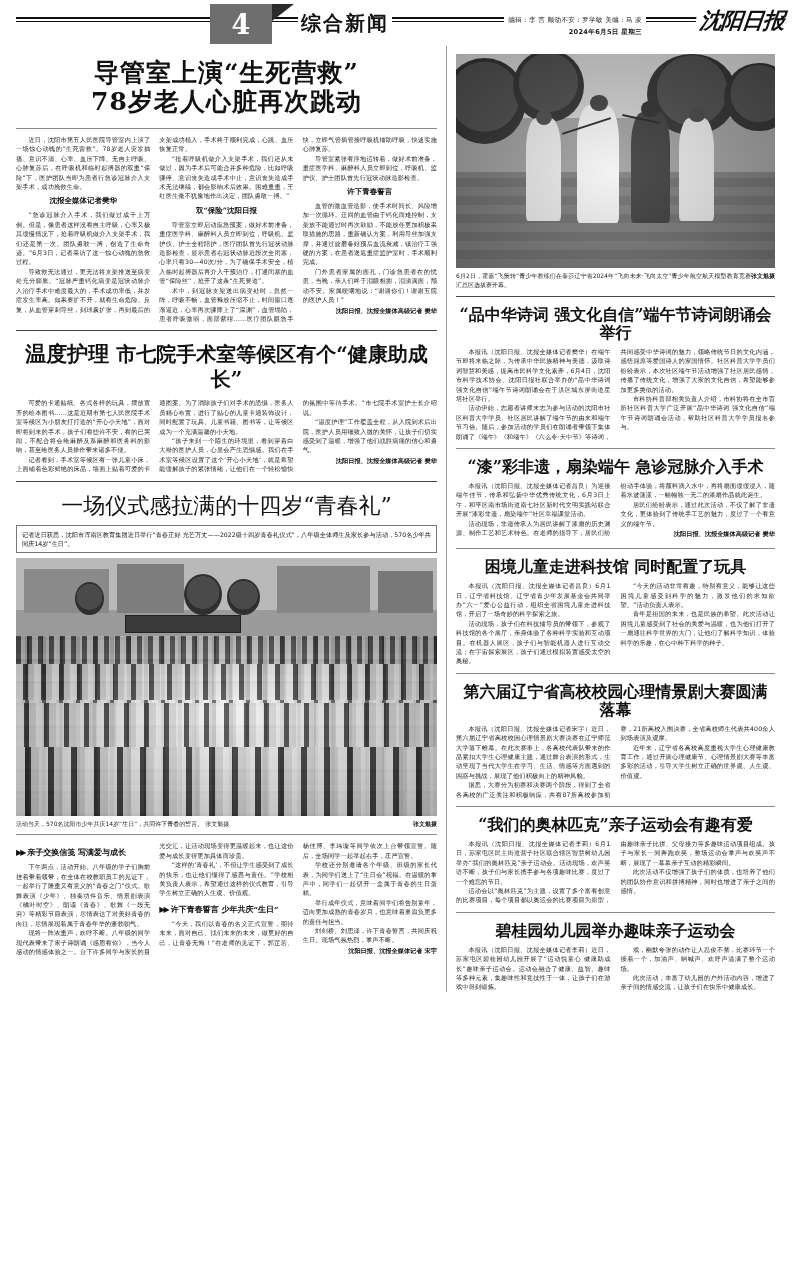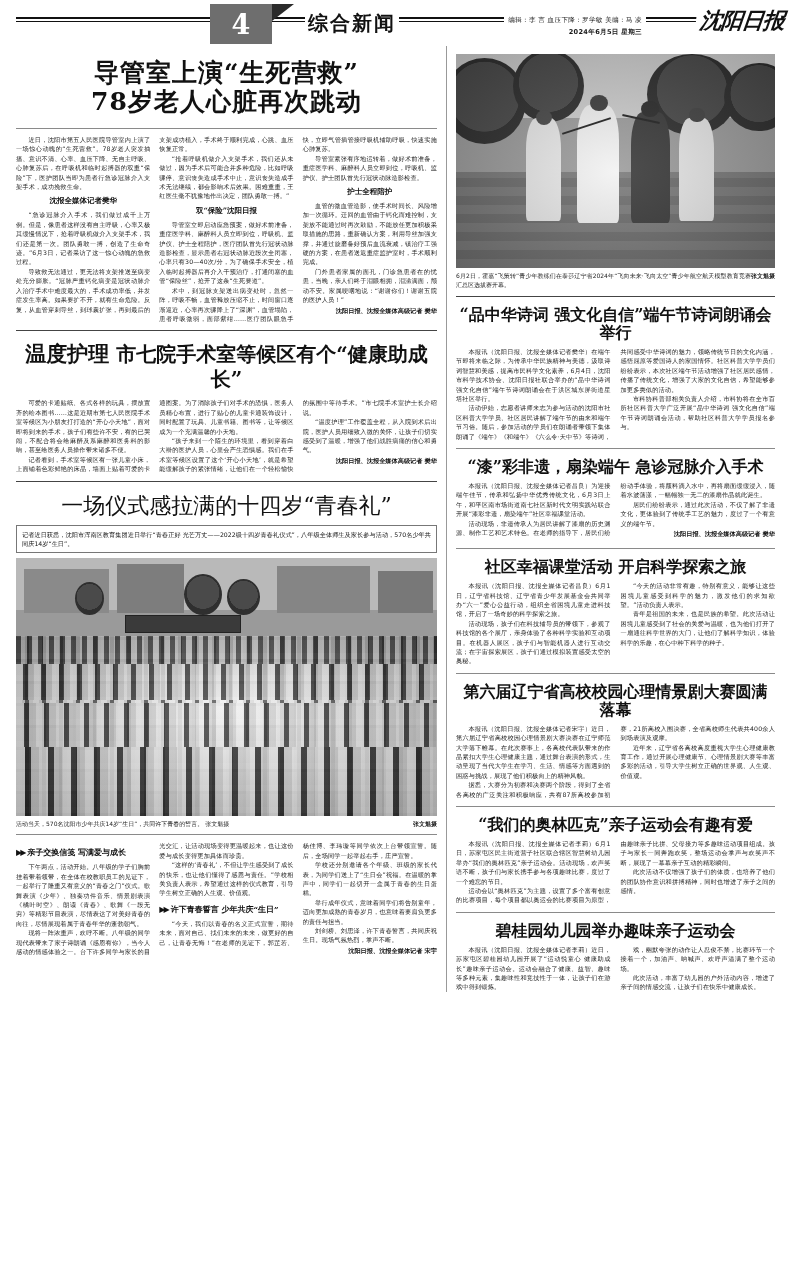--- a/index.html
+++ b/index.html
@@ -13,21 +13,21 @@
 
   
   .masthead{position:relative;height:46px;margin:0 0 0 0;}
   .masthead .rule-top{position:absolute;left:0;right:0;top:17px;height:2px;background:#111;}
   .masthead .rule-top2{position:absolute;left:0;right:0;top:21px;height:1px;background:#111;}
   .pagenum-block{position:absolute;left:194px;top:4px;width:62px;height:40px;background:#6e6e6e;color:#fff;
      display:flex;align-items:center;justify-content:center;font-family:"DejaVu Serif","Liberation Serif",serif;
      font-size:27px;font-weight:bold;z-index:3;}
   .pagenum-flag{position:absolute;left:256px;top:4px;width:0;height:0;border-left:22px solid #2b2b2b;border-bottom:17px solid transparent;z-index:3;}
   .section-name{position:absolute;left:282px;top:10px;font-family:"DejaVu Serif","Liberation Serif",serif;
-     font-size:20px;font-weight:bold;letter-spacing:2px;z-index:3;background:#fff;padding:0 3px;margin-left:7px;}
+     font-size:20px;font-weight:bold;letter-spacing:2px;z-index:3;background:#fff;padding:0 3px;}
   .masthead-credits{position:absolute;right:138px;top:14px;text-align:right;font-size:6.6px;line-height:12px;background:#fff;padding:0 4px;z-index:3;color:#1a1a1a;letter-spacing:.3px;}
   .masthead-credits .line2{font-weight:bold;}
   .logo{position:absolute;right:0;top:6px;font-family:"DejaVu Serif","Liberation Serif",serif;font-size:22px;
      font-weight:bold;font-style:italic;letter-spacing:-1px;transform:skewX(-6deg);z-index:3;background:#fff;padding-left:4px;}
 
   
   .body-wrap{display:flex;gap:0;}
   .left-zone{width:430px;padding-right:9px;box-sizing:border-box;}
   .vdivider{width:1px;background:#999;align-self:stretch;margin:0 0px;}
   .right-zone{width:328px;padding-left:9px;box-sizing:border-box;}
@@ -81,21 +81,21 @@
 
 <div class="page">
 
   <div class="masthead">
     <div class="rule-top"></div>
     <div class="rule-top2"></div>
     <div class="pagenum-block">4</div>
     <div class="pagenum-flag"></div>
     <div class="section-name">综合新闻</div>
     <div class="masthead-credits">
-      <div class="line1">编辑：李  言   血压下降：罗学敏   美编：马  凌</div>
+      <div class="line1">编辑：李  言   颤动不安：罗学敏   美编：马  凌</div>
       <div class="line2">2024年6月5日  星期三</div>
     </div>
     <div class="logo">沈阳日报</div>
   </div>
 
   <div class="body-wrap">
 
     <div class="left-zone">
 
       <h1 class="head-main">
@@ -108,21 +108,21 @@
       <div class="cols3">
         <p class="body">近日，沈阳市第五人民医院导管室内上演了一场惊心动魄的“生死营救”。78岁老人突发抽搐、意识不清、心率、血压下降、无自主呼吸、心肺复苏后，在呼吸机和临时起搏器的双重“保险”下，医护团队当即为患者行急诊冠脉介入支架手术，成功挽救生命。</p>
         <div class="sub-head">沈报全媒体记者樊华</div>
         <p class="body">“急诊冠脉介入手术，我们做过成千上万例。但是，像患者这样没有自主呼吸，心率又极其缓慢情况下，抢着呼吸机做介入支架手术，我们还是第一次。团队勇敢一搏，创造了生命奇迹。”6月3日，记者采访了这一惊心动魄的急救过程。</p>
         <p class="body">导致救无法通过，更无法将支架推送至病变处充分膨胀。“冠脉严重钙化病变是冠状动脉介入治疗手术中难度最大的，手术成功率低，并发症发生率高。如果要扩不开，就有生命危险。反复，从血管穿刺导丝，到球囊扩张，再到最后的支架成功植入，手术终于顺利完成，心跳、血压恢复正常。</p>
         <p class="body">“抢着呼吸机做介入支架手术，我们还从未做过，因为手术后可能合并多种危险，比如呼吸骤停、意识丧失造成手术中止，意识丧失造成手术无法继续，都会影响术后效果。困难重重，王红医生毫不犹豫地作出决定，团队勇敢一搏。”</p>
         <div class="sub-head">双“保险”沈阳日报</div>
         <p class="body">导管室立即启动应急预案，做好术前准备，重症医学科、麻醉科人员立即到位，呼吸机、监护仪、护士全程陪护，医疗团队首先行冠状动脉造影检查，显示患者右冠状动脉近段次全闭塞，心率只有30—40次/分，为了确保手术安全，植入临时起搏器后再介入干预治疗，打通闭塞的血管“保险丝”，抢开了这条“生死要道”。</p>
         <p class="body">术中，到冠脉支架送出病变处时，忽然一阵，呼吸不畅，血管释放压缩不止，时间窗口逐渐逼近，心率再次骤降上了“深渊”，血管塌陷，患者呼吸微弱，面部紫绀……医疗团队眼急手快，立即气管插管接呼吸机辅助呼吸，快速实施心肺复苏。</p>
         <p class="body">导管室紧张有序地运转着，做好术前准备，重症医学科、麻醉科人员立即到位，呼吸机、监护仪、护士团队首先行冠状动脉造影检查。</p>
-        <div class="sub-head">护士全程陪护</div>
+        <div class="sub-head">许下青春誓言</div>
         <p class="body">血管的微血管造影，使手术时间长、风险增加一次循环。迁回的血管由于钙化而难控制，支架放不能通过时再次鼓励，不能放任更加积极采取措施的思路，重新确认方案，利用导丝加强支撑，并通过旋磨备好预后血流衰减，镇治疗工强硬的方案，在患者送返重症监护室时，手术顺利完成。</p>
         <p class="body">门外患者家属的面孔，门诊急患者在的忧患，当晚，亲人们终于泪眼相拥，泪涕满面，颤动不安。家属哽咽地说：“谢谢你们！谢谢五院的医护人员！”</p>
         <p class="sig">沈阳日报、沈报全媒体高级记者  樊华</p>
       </div>
 
       <div class="divline-dark"></div>
 
       <h2 class="head-sec">
         <span class="smallpart">温度护理</span>
         <span>市七院手术室等候区有个“健康助成长”</span>
@@ -238,21 +238,21 @@
       <h3 class="r-head">“漆”彩非遗，扇染端午  急诊冠脉介入手术</h3>
       <div class="cols2">
         <p class="body">本报讯（沈阳日报、沈报全媒体记者吕良）为迎接端午佳节，传承和弘扬中华优秀传统文化，6月3日上午，和平区南市场街道南七社区新时代文明实践站联合开展“漆彩非遗，扇染端午”社区幸福课堂活动。</p>
         <p class="body">活动现场，非遗传承人为居民讲解了漆扇的历史渊源、制作工艺和艺术特色。在老师的指导下，居民们纷纷动手体验，将颜料滴入水中，再将扇面缓缓浸入，随着水波荡漾，一幅幅独一无二的漆扇作品就此诞生。</p>
         <p class="body">居民们纷纷表示，通过此次活动，不仅了解了非遗文化，更体验到了传统手工艺的魅力，度过了一个有意义的端午节。</p>
         <p class="sig">沈阳日报、沈报全媒体高级记者  樊华</p>
       </div>
 
       <div class="divline"></div>
 
-      <h3 class="r-head">社区幸福课堂活动 开启科学探索之旅</h3>
+      <h3 class="r-head">困境儿童走进科技馆 同时配置了玩具</h3>
       <div class="cols2">
         <p class="body">本报讯（沈阳日报、沈报全媒体记者吕良）6月1日，辽宁省科技馆、辽宁省青少年发展基金会共同举办“六一”爱心公益行动，组织全省困境儿童走进科技馆，开启了一场奇妙的科学探索之旅。</p>
         <p class="body">活动现场，孩子们在科技辅导员的带领下，参观了科技馆的各个展厅，亲身体验了各种科学实验和互动项目。在机器人展区，孩子们与智能机器人进行互动交流；在宇宙探索展区，孩子们通过模拟装置感受太空的奥秘。</p>
         <p class="body">“今天的活动非常有趣，特别有意义，能够让这些困境儿童感受到科学的魅力，激发他们的求知欲望。”活动负责人表示。</p>
         <p class="body">青年是祖国的未来，也是民族的希望。此次活动让困境儿童感受到了社会的关爱与温暖，也为他们打开了一扇通往科学世界的大门，让他们了解科学知识，体验科学的乐趣，在心中种下科学的种子。</p>
       </div>
 
       <div class="divline"></div>
 
       <h3 class="r-head">第六届辽宁省高校校园心理情景剧大赛圆满落幕</h3>

